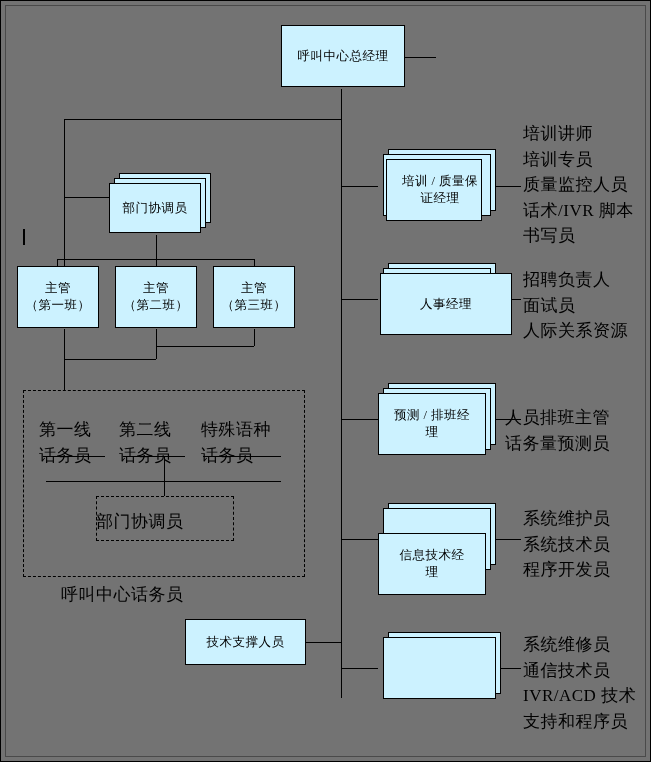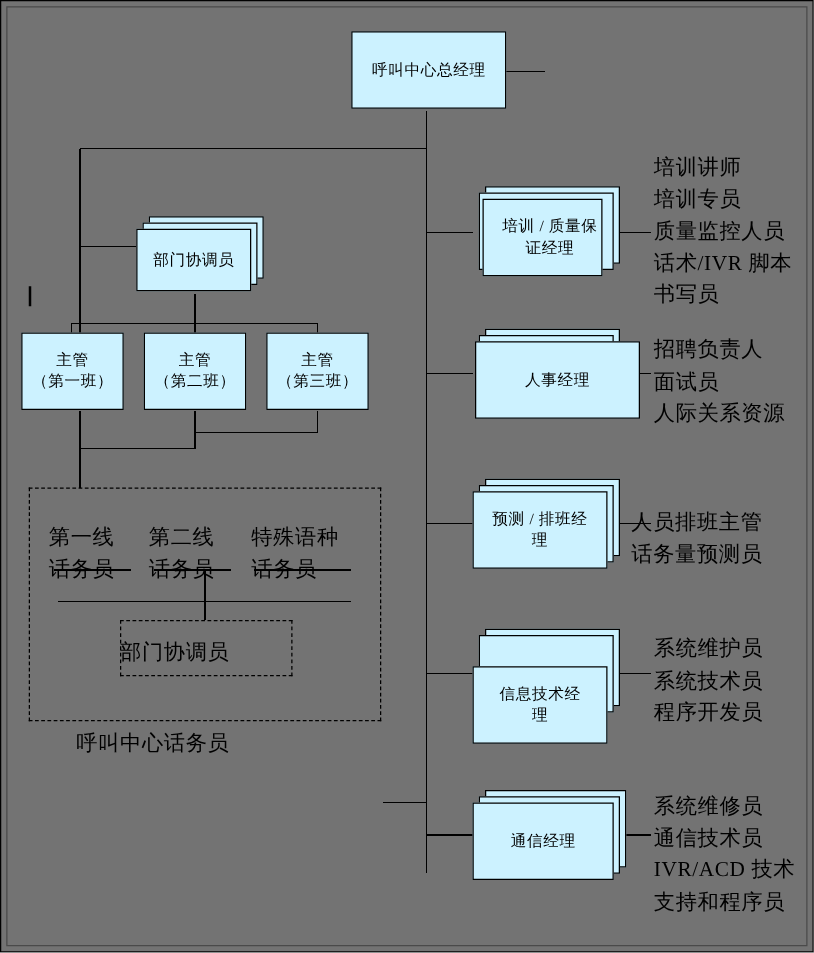--- a/index.html
+++ b/index.html
@@ -155,20 +155,21 @@
 
   <div class="plain center" style="left:38px; top:416px; width:70px;">第一线
 话务员</div>
   <div class="plain center" style="left:118px; top:416px; width:70px;">第二线
 话务员</div>
   <div class="plain center" style="left:200px; top:416px; width:86px;">特殊语种
 话务员</div>
   <div class="plain center" style="left:95px; top:508px; width:138px;">部门协调员</div>
   <div class="plain center" style="left:60px; top:581px; width:206px;">呼叫中心话务员</div>
 
+  <div class="box" style="left:184px; top:618px; width:121px; height:46px;">技术支撑人员</div>
 
   <div class="stack-shadow" style="left:387px; top:148px; width:108px; height:62px;"></div>
   <div class="stack-shadow l2" style="left:382px; top:153px; width:108px; height:62px;"></div>
   <div class="box" style="left:385px; top:158px; width:96px; height:62px;padding-left:12px;">培训 / 质量保
 证经理</div>
   <div class="plain" style="left:522px; top:120px; width:120px;">培训讲师
 培训专员
 质量监控人员
 话术/IVR 脚本
 书写员</div>
@@ -190,19 +191,18 @@
   <div class="stack-shadow" style="left:387px; top:502px; width:108px; height:62px;"></div>
   <div class="stack-shadow l2" style="left:382px; top:507px; width:108px; height:62px;"></div>
   <div class="box" style="left:377px; top:500px; width:108px; height:62px;margin-top:32px;">信息技术经
 理</div>
   <div class="plain" style="left:522px; top:505px; width:120px;">系统维护员
 系统技术员
 程序开发员</div>
 
   <div class="stack-shadow" style="left:387px; top:631px; width:113px; height:62px;"></div>
   <div class="stack-shadow l2" style="left:382px; top:636px; width:113px; height:62px;"></div>
-  <div class="box" style="left:377px; top:641px; width:113px; height:62px;">通信经理</div>
   <div class="plain" style="left:522px; top:631px; width:125px;">系统维修员
 通信技术员
 IVR/ACD 技术
 支持和程序员</div>
 
 </div>
 
 </body></html>

